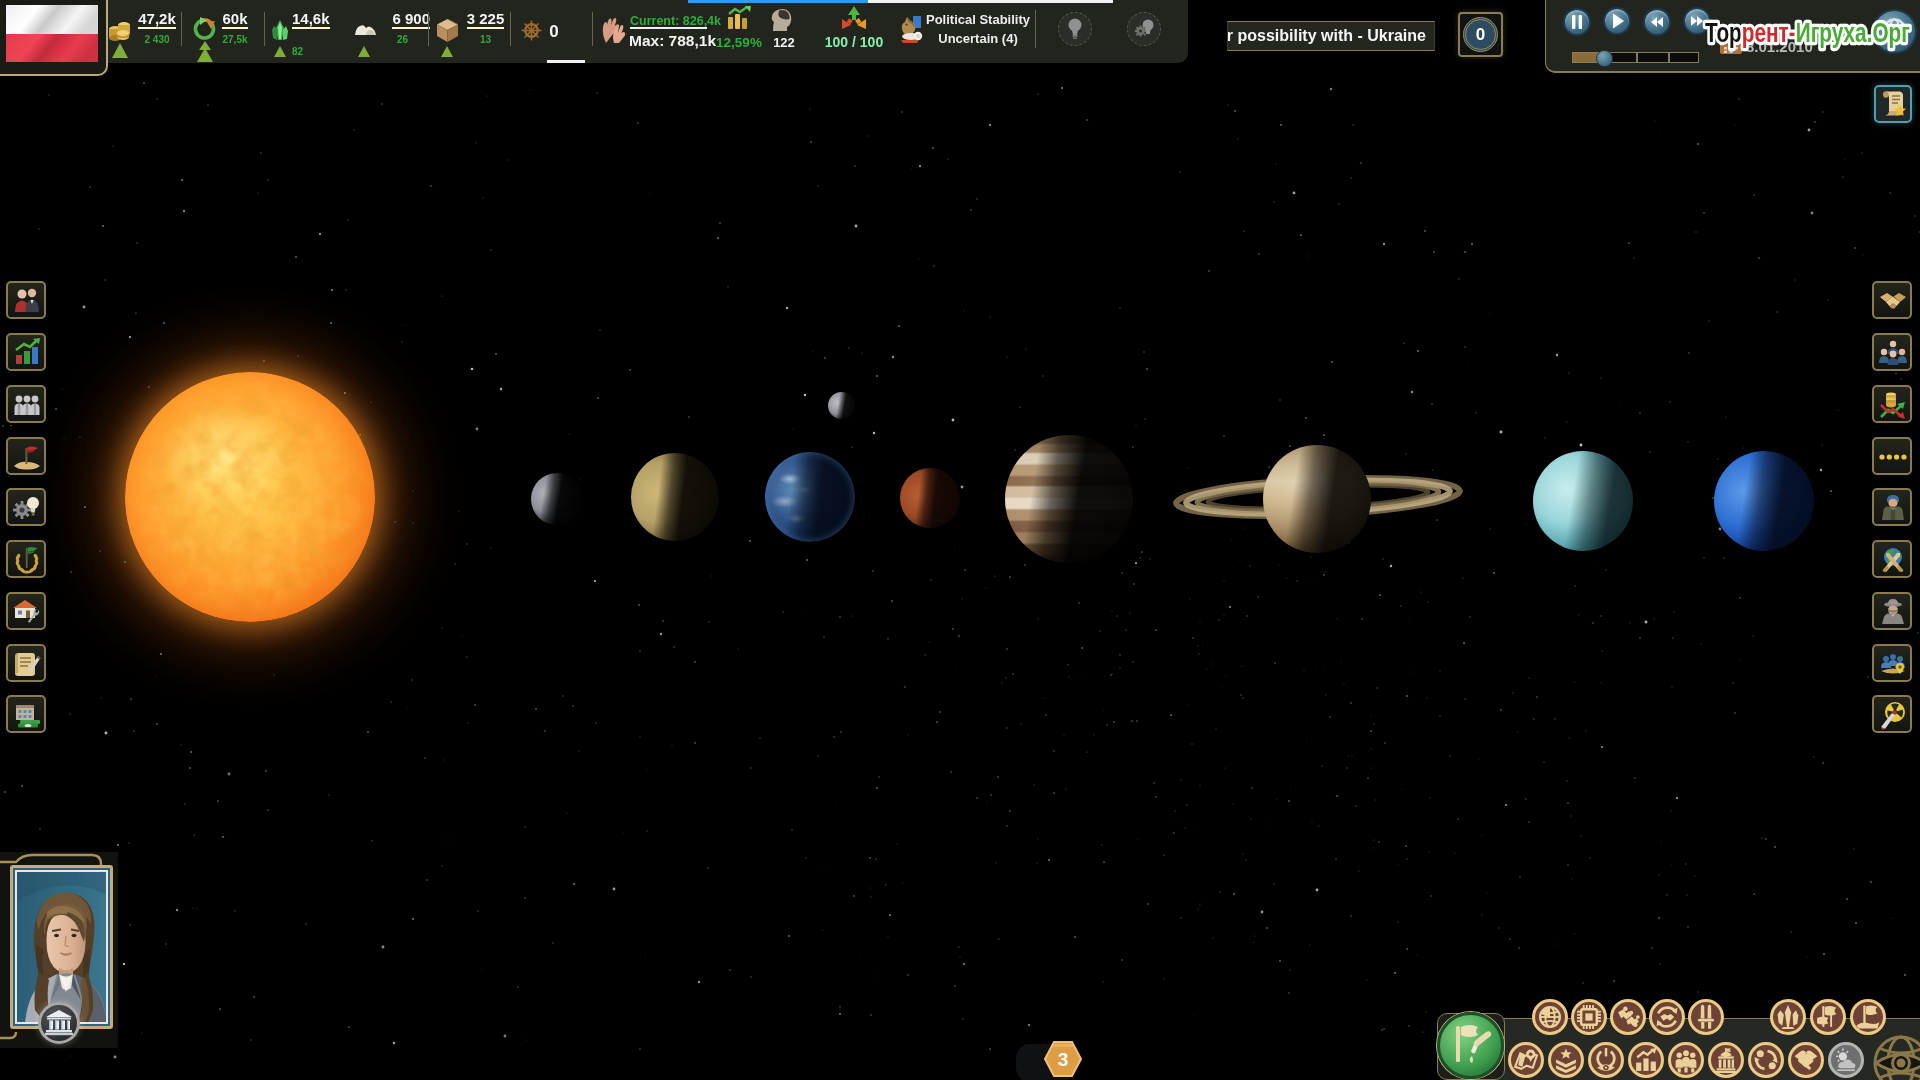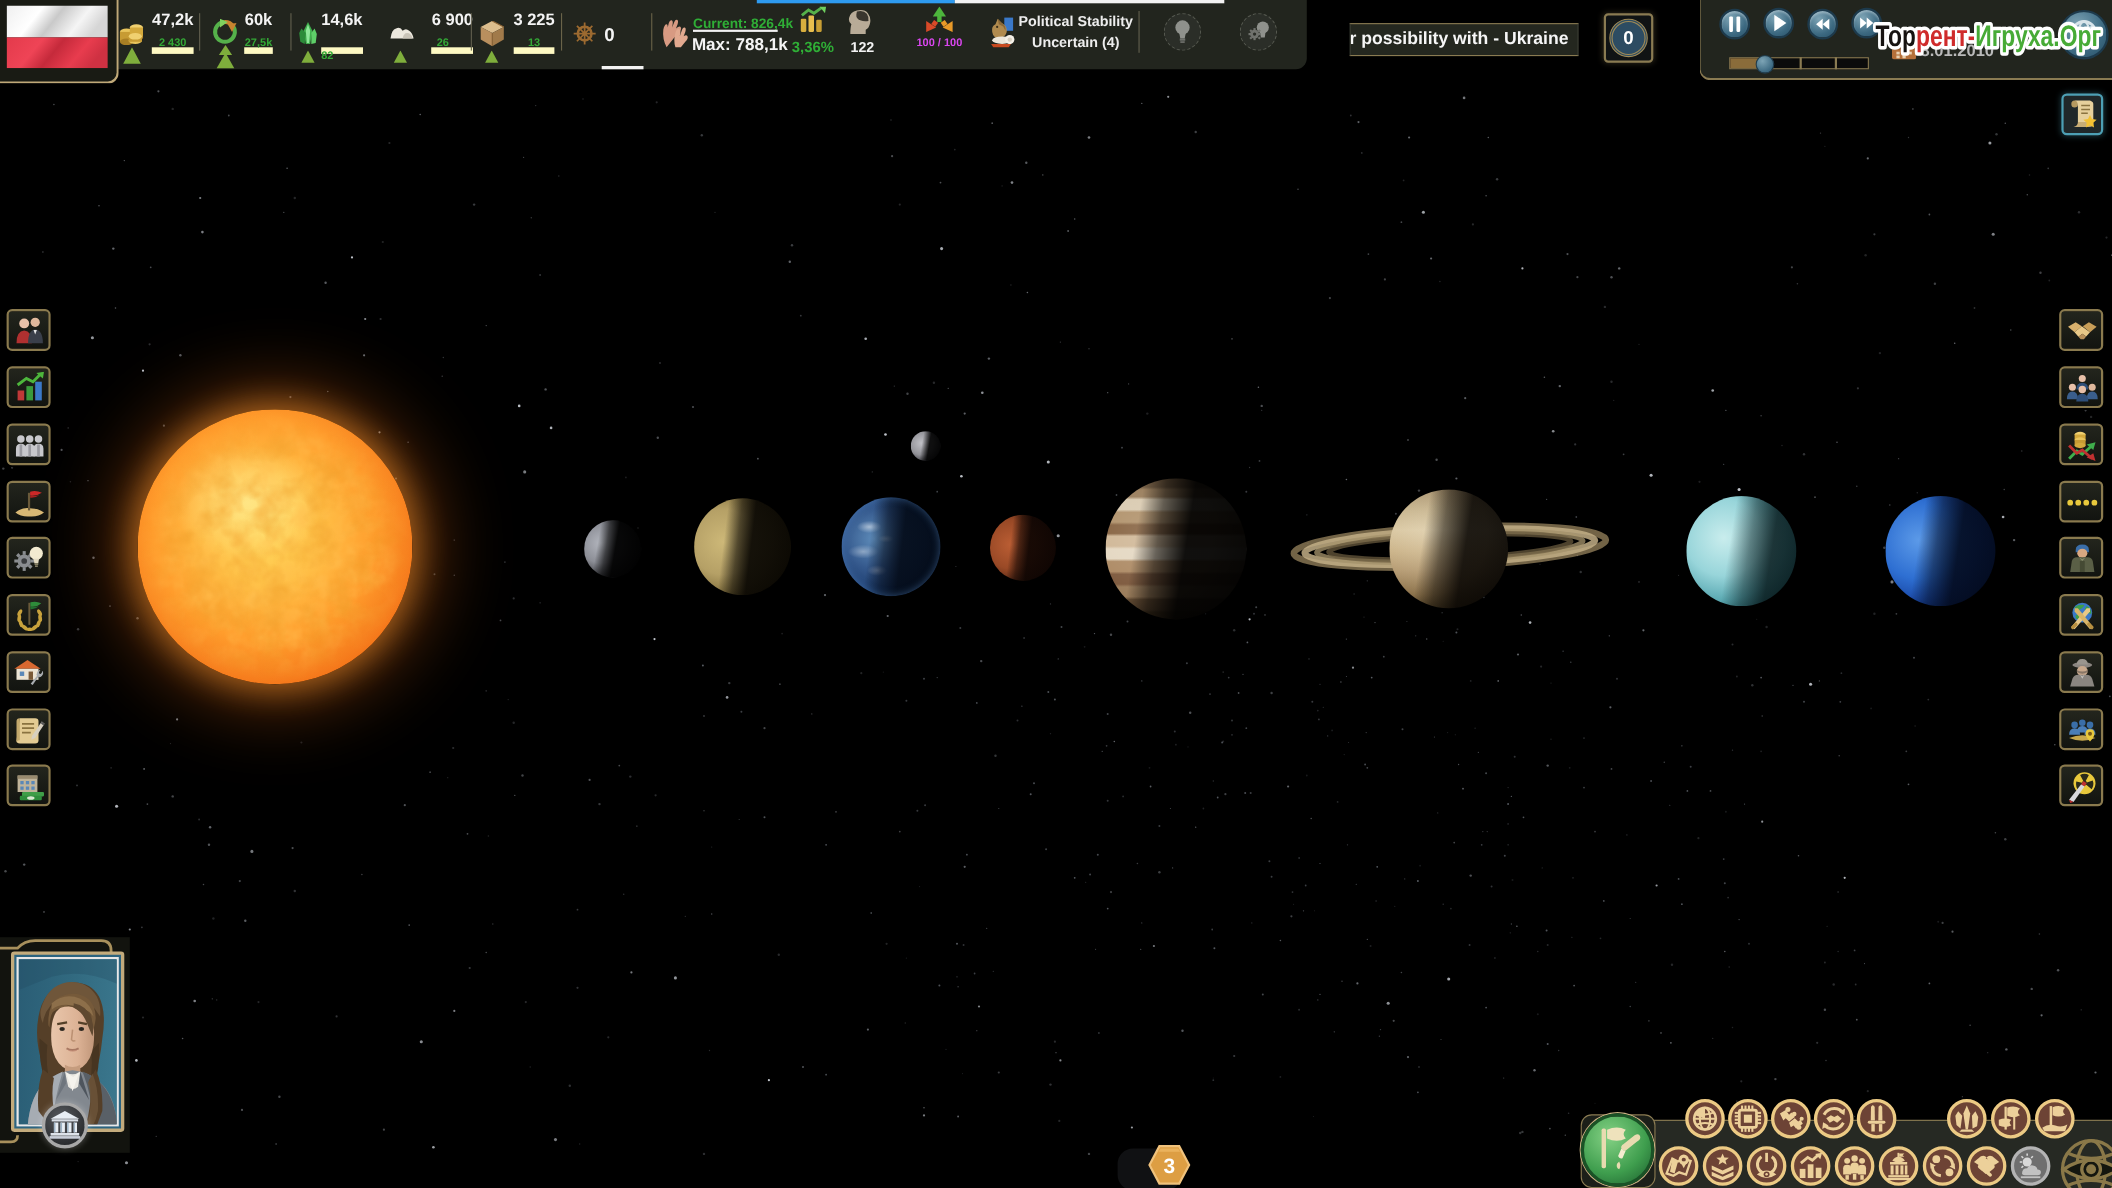--- a/index.html
+++ b/index.html
@@ -4,21 +4,21 @@
 <style>
   html,body{margin:0;padding:0;background:#000;}
   #stage{position:relative;width:1920px;height:1080px;overflow:hidden;background:#000;
     font-family:"Liberation Sans",sans-serif;}
   .abs{position:absolute;}
   
   #topbar{left:0;top:0;width:1188px;height:63px;background:#22251e;border-bottom-right-radius:10px;}
   #flagbox{left:0;top:0;width:108px;height:76px;background:#191b14;border:2px solid #bfa878;
     border-left:none;border-top:none;border-bottom-right-radius:10px;box-sizing:border-box;z-index:5;}
   .rnum{position:absolute;font-weight:bold;color:#f4f4f4;font-size:15px;line-height:15px;white-space:nowrap;}
-  .rnum .un{display:inline-block;border-bottom:6px solid #fef9c3;padding-bottom:17px;}
+  .rnum .un{display:inline-block;border-bottom:2px solid #fef9c3;padding-bottom:1px;}
   .rgrn{position:absolute;font-weight:bold;color:#33a836;font-size:10px;line-height:15px;white-space:nowrap;}
   .sep{position:absolute;top:12px;width:1px;height:34px;background:#62604e;}
   .circbtn{position:absolute;width:34px;height:34px;border-radius:50%;background:#2b2e28;
     border:1px dashed #55584f;box-sizing:border-box;}
   
   #newsbox{left:1227px;top:21px;width:208px;height:30px;background:#24271f;box-sizing:border-box;
     border-top:1px solid #8a7b52;border-bottom:1px solid #8a7b52;border-left:1px solid #3a3c32;border-right:1px solid #3a3c32;
     overflow:hidden;}
   #newsbox div{position:absolute;left:-11px;top:5px;color:#f6f6f6;font-weight:bold;font-size:16px;white-space:nowrap;}
   #zerobadge{left:1458px;top:12px;width:45px;height:45px;background:#101314;border:2px solid #8a7b52;
@@ -1014,35 +1014,35 @@
 <div class="abs" style="left:630px;top:14px;width:80px;color:#2fae36;font-weight:bold;font-size:12.5px;white-space:nowrap">Current: 826,4k</div>
 <div class="abs" style="left:630px;top:27px;width:77px;height:2px;background:#f2f2f2"></div>
 <div class="abs" style="left:629px;top:32px;color:#f4f4f4;font-weight:bold;font-size:15.5px;white-space:nowrap">Max: 788,1k</div>
 <svg class="abs" width="25" height="24" style="left:727px;top:6px">
  <rect x="1" y="11" width="5" height="12" rx="1" fill="#d8ae3e"></rect>
       <rect x="8" y="8" width="5" height="15" rx="1" fill="#e8be4e"></rect>
       <rect x="15" y="12" width="5" height="11" rx="1" fill="#c89e34"></rect>
  <polyline points="2,8 8,3 13,6 20,1" fill="none" stroke="#55b14a" stroke-width="2.6"></polyline>
  <polygon points="24,0 18,0 23,6" fill="#6fcf5e"></polygon>
 </svg>
-<div class="abs" style="left:715px;top:35px;width:48px;text-align:center;color:#2fae36;font-weight:bold;font-size:13.5px">3,36%</div>
+<div class="abs" style="left:715px;top:35px;width:48px;text-align:center;color:#2fae36;font-weight:bold;font-size:13.5px">12,59%</div>
 <svg class="abs" width="23" height="23" style="left:770px;top:8px">
  <path d="M3 23 Q3 17 4 14 Q1 12 2 8 Q3 3 9 1.5 Q16 0 19 4 Q22 8 21 13 Q20 18 17 19 L17 23 Z" fill="#b8ab97"></path>
  <path d="M9 2.5 Q15 1 18 4.5 Q20 7.5 19.5 11 Q16 12 12 10.5 Q8 9 8.5 5.5 Z" fill="#3a362e"></path>
 </svg>
 <div class="abs" style="left:758px;top:35px;width:52px;text-align:center;color:#f2f2f2;font-weight:bold;font-size:13px">122</div>
 <svg class="abs" width="26" height="24" style="left:841px;top:6px">
  <polygon points="13,0 19,9 7,9" fill="#4db53c"></polygon>
       <rect x="11" y="8" width="4" height="6" fill="#4db53c"></rect>
  <polygon points="1,23 1,13 10,19" fill="#d84a28"></polygon>
       <rect x="6.5" y="13" width="4.5" height="4.5" transform="rotate(35 8.7 15.2)" fill="#d84a28"></rect>
  <polygon points="25,23 25,13 16,19" fill="#e89a28"></polygon>
       <rect x="15" y="13" width="4.5" height="4.5" transform="rotate(-35 17.2 15.2)" fill="#e89a28"></rect>
 </svg>
-<div class="abs" style="left:817px;top:34px;width:74px;text-align:center;color:#d946ef;font-weight:bold;font-size:10px">100 / 100</div>
+<div class="abs" style="left:817px;top:34px;width:74px;text-align:center;color:#86efac;font-weight:bold;font-size:14px">100 / 100</div>
 <svg class="abs" width="26" height="29" style="left:899px;top:15px">
  <rect x="14" y="1" width="8" height="12" fill="#3a78c8"></rect>
  <path d="M8 2 L11 6 Q15 7 16 11 Q17 15 14 18 L10 20 Q4 20 3 14 Q2 9 6 7 Z" fill="#b08a4e"></path>
  <path d="M8 2 L9 7 L13 9 L15 13 Q16 9 12 6 Z" fill="#8a6836"></path>
  <circle cx="7.5" cy="9.5" r="1" fill="#3a2e18"></circle>
  <ellipse cx="12" cy="21.5" rx="9" ry="3.4" fill="#ece6da"></ellipse>
  <circle cx="19" cy="21" r="4.2" fill="#f4f0e8"></circle>
       <circle cx="19" cy="21" r="2" fill="#d8d0c0"></circle>
  <path d="M2 25 L20 25 L18 28 L4 28 Z" fill="#c84a20"></path>
 </svg>

